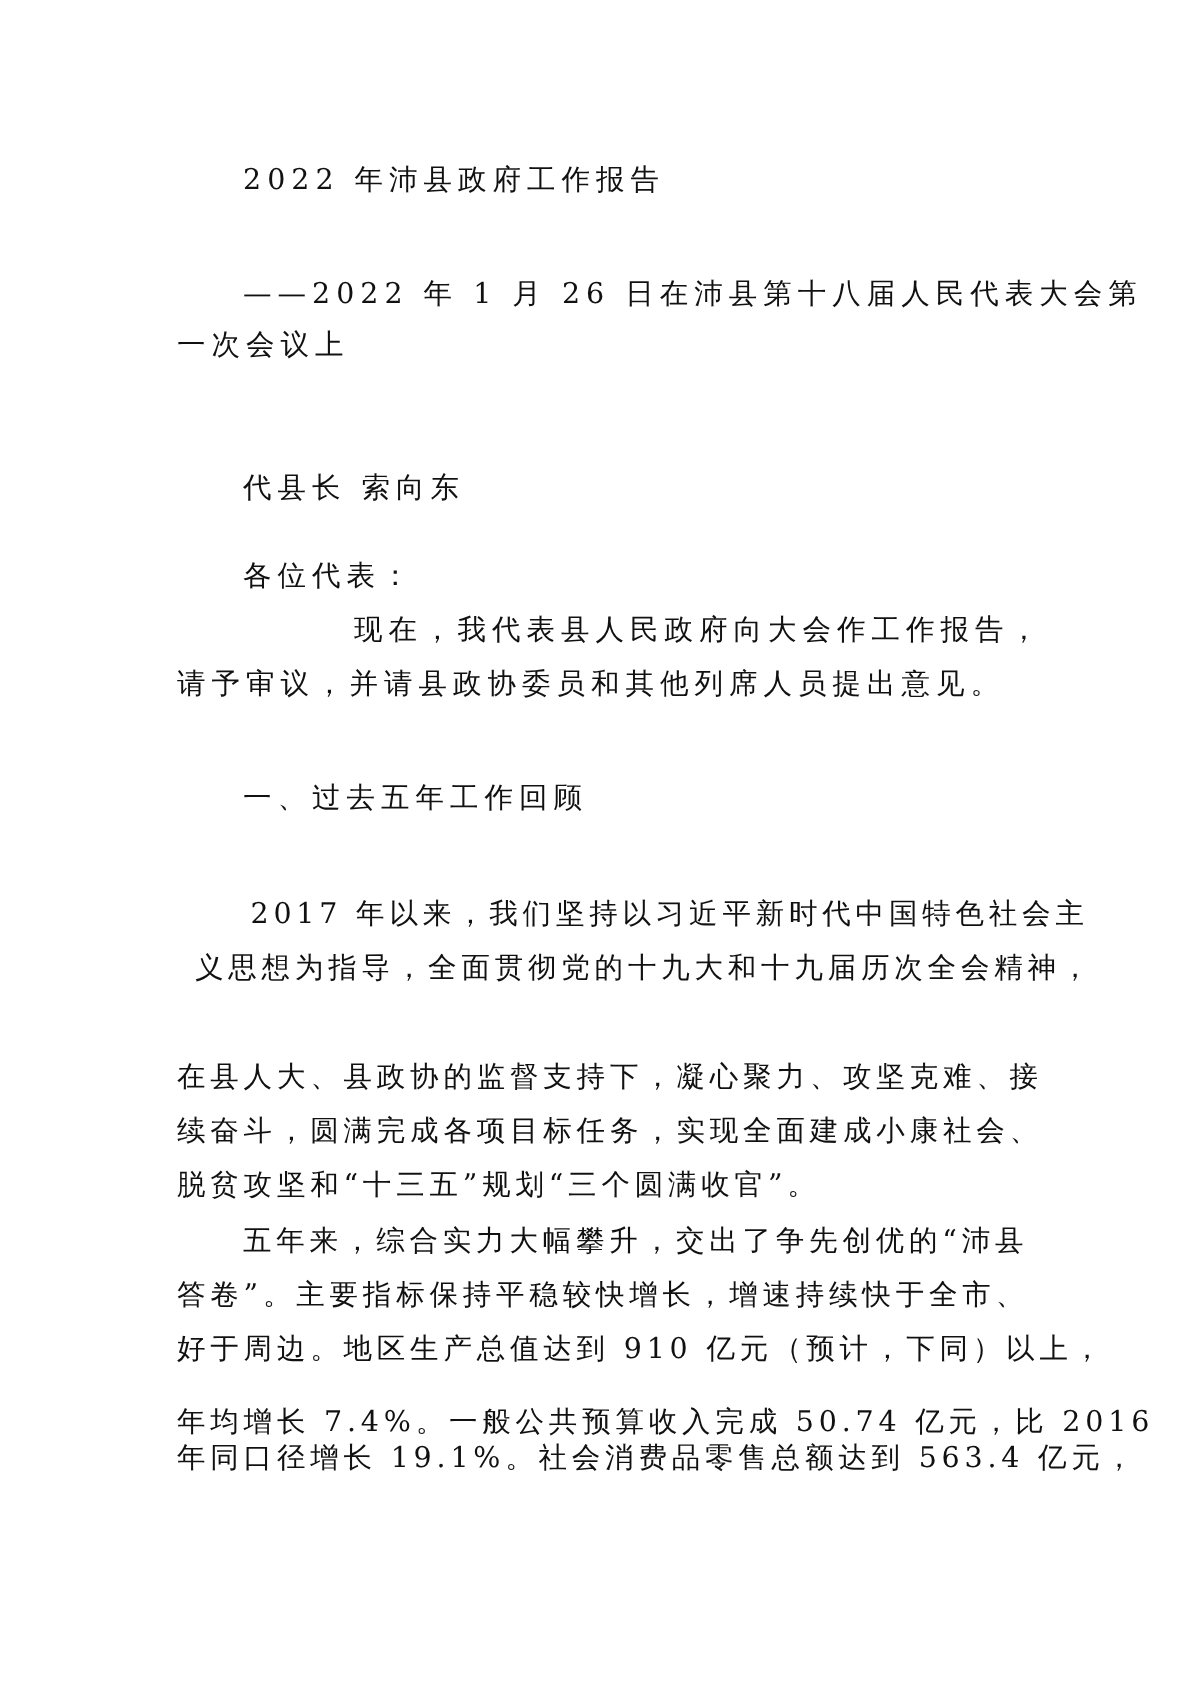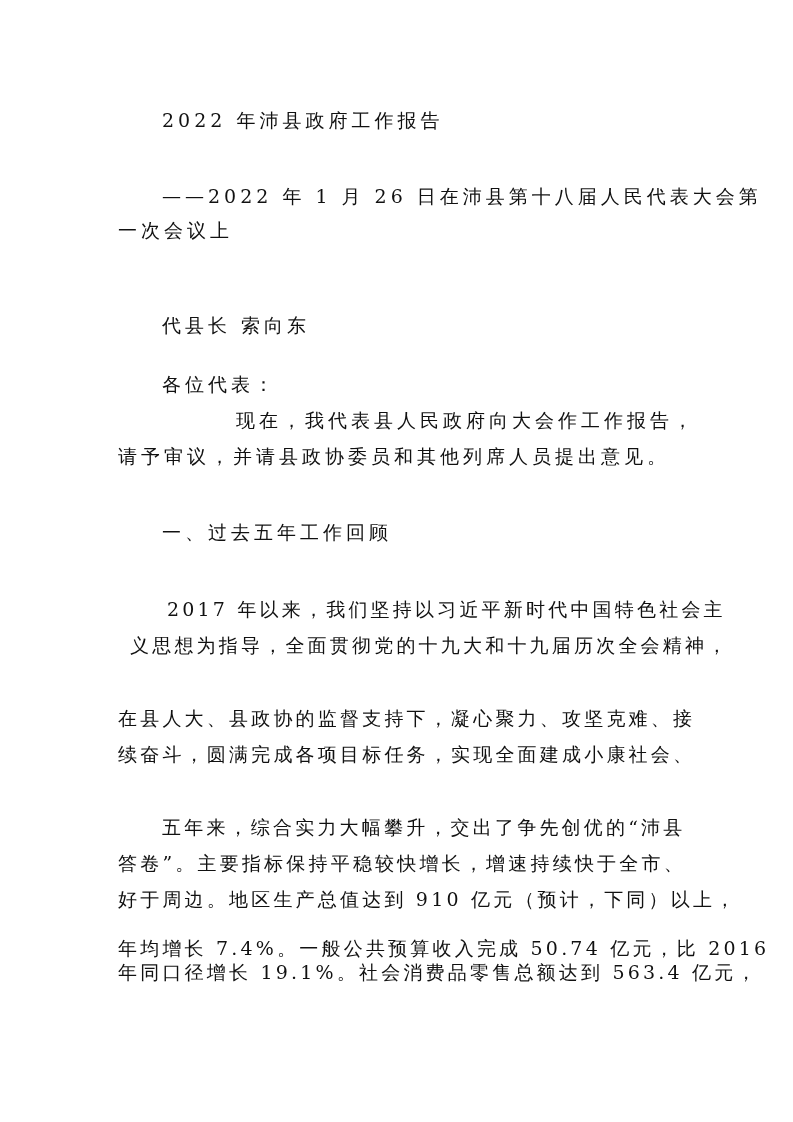--- a/index.html
+++ b/index.html
@@ -49,20 +49,21 @@
 
   <div class="line" style="left:236px; top:408px;">现在，我代表县人民政府向大会作工作报告，</div>
   <div class="line" style="left:118px; top:444px;">请予审议，并请县政协委员和其他列席人员提出意见。</div>
 
   <div class="line" style="left:162px; top:520px;">一、过去五年工作回顾</div>
 
   <div class="line body-line" style="left:150px; top:597px;margin-left:17px;">2017 年以来，我们坚持以习近平新时代中国特色社会主</div>
   <div class="line body-line" style="left:118px; top:633px;margin-left:12px;">义思想为指导，全面贯彻党的十九大和十九届历次全会精神，</div>
   <div class="line body-line" style="left:118px; top:742px;">续奋斗，圆满完成各项目标任务，实现全面建成小康社会、</div>
   <div class="line body-line" style="left:118px; top:706px;">在县人大、县政协的监督支持下，凝心聚力、攻坚克难、接</div>
+  <div class="line body-line" style="left:118px; top:778px;">脱贫攻坚和“十三五”规划“三个圆满收官”。</div>
 
   <div class="line body-line" style="left:162px; top:815px;">五年来，综合实力大幅攀升，交出了争先创优的“沛县</div>
   <div class="line body-line" style="left:118px; top:851px;">答卷”。主要指标保持平稳较快增长，增速持续快于全市、</div>
   <div class="line body-line" style="left:118px; top:887px;">好于周边。地区生产总值达到 910 亿元（预计，下同）以上，</div>
   <div class="line body-line" style="left:118px; top:924px;margin-top:12px;">年均增长 7.4%。一般公共预算收入完成 50.74 亿元，比 2016</div>
   <div class="line body-line" style="left:118px; top:960px;">年同口径增长 19.1%。社会消费品零售总额达到 563.4 亿元，</div>
 
 </div>
 
 </body></html>

